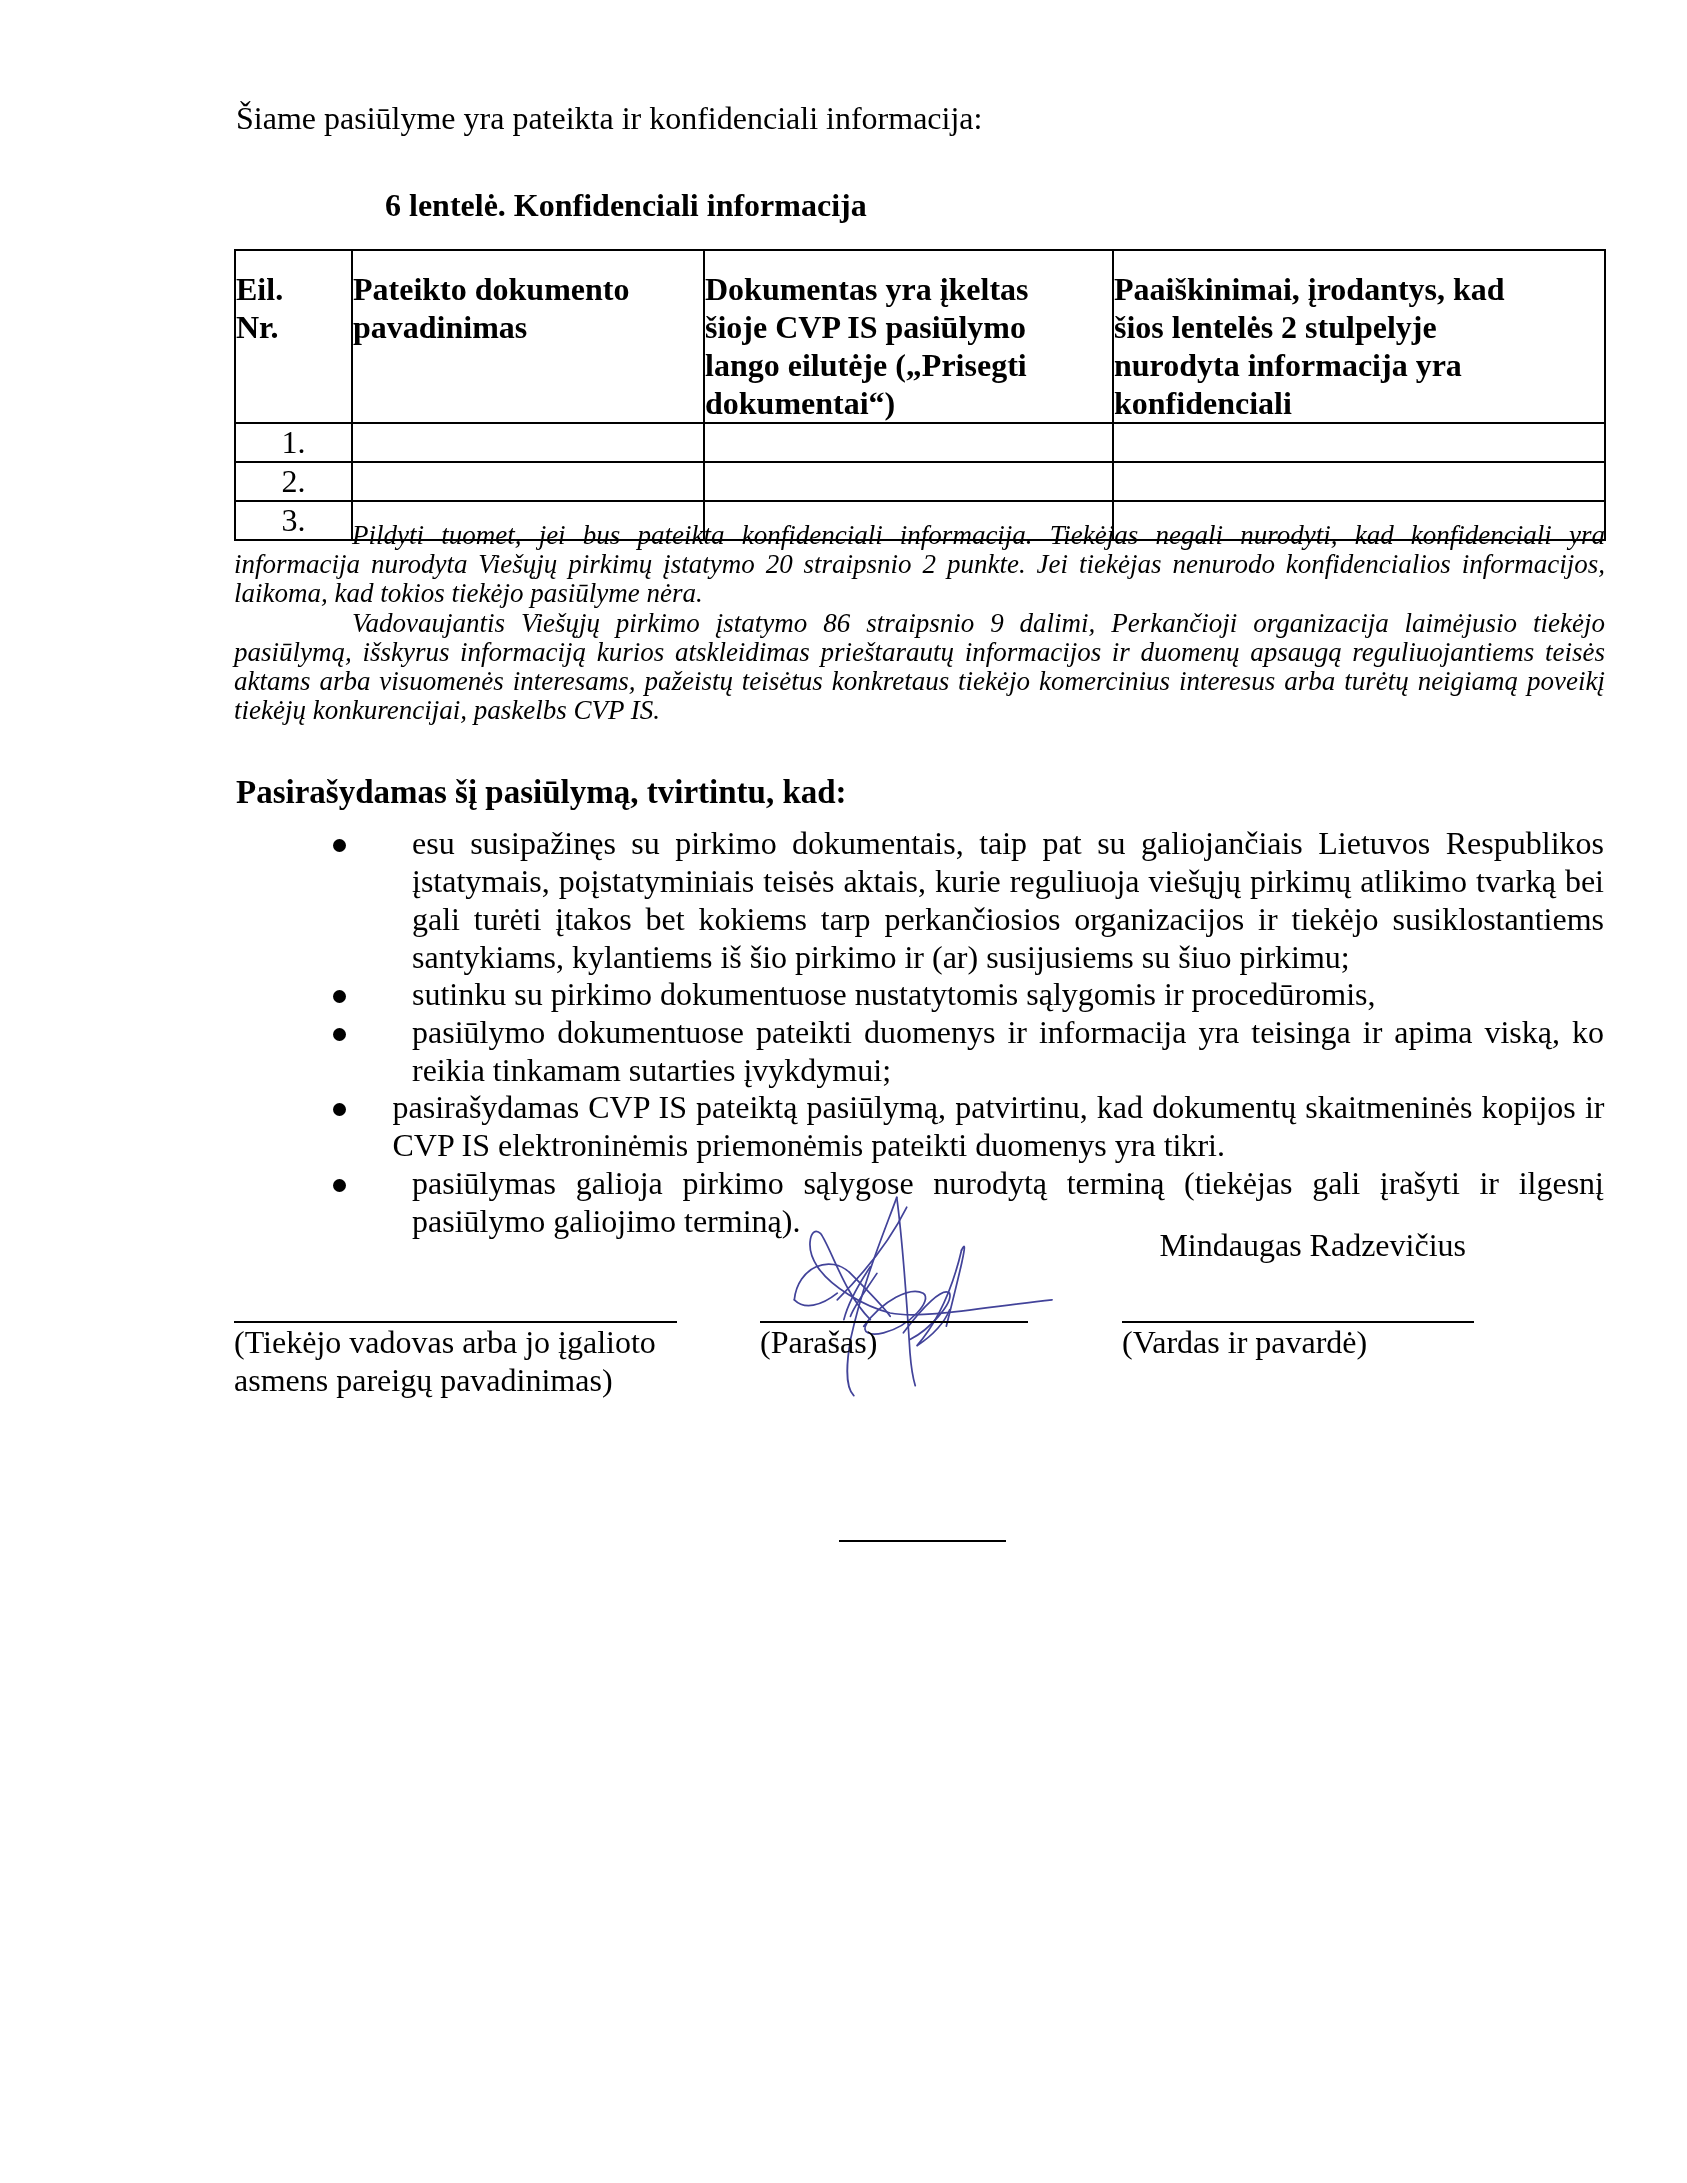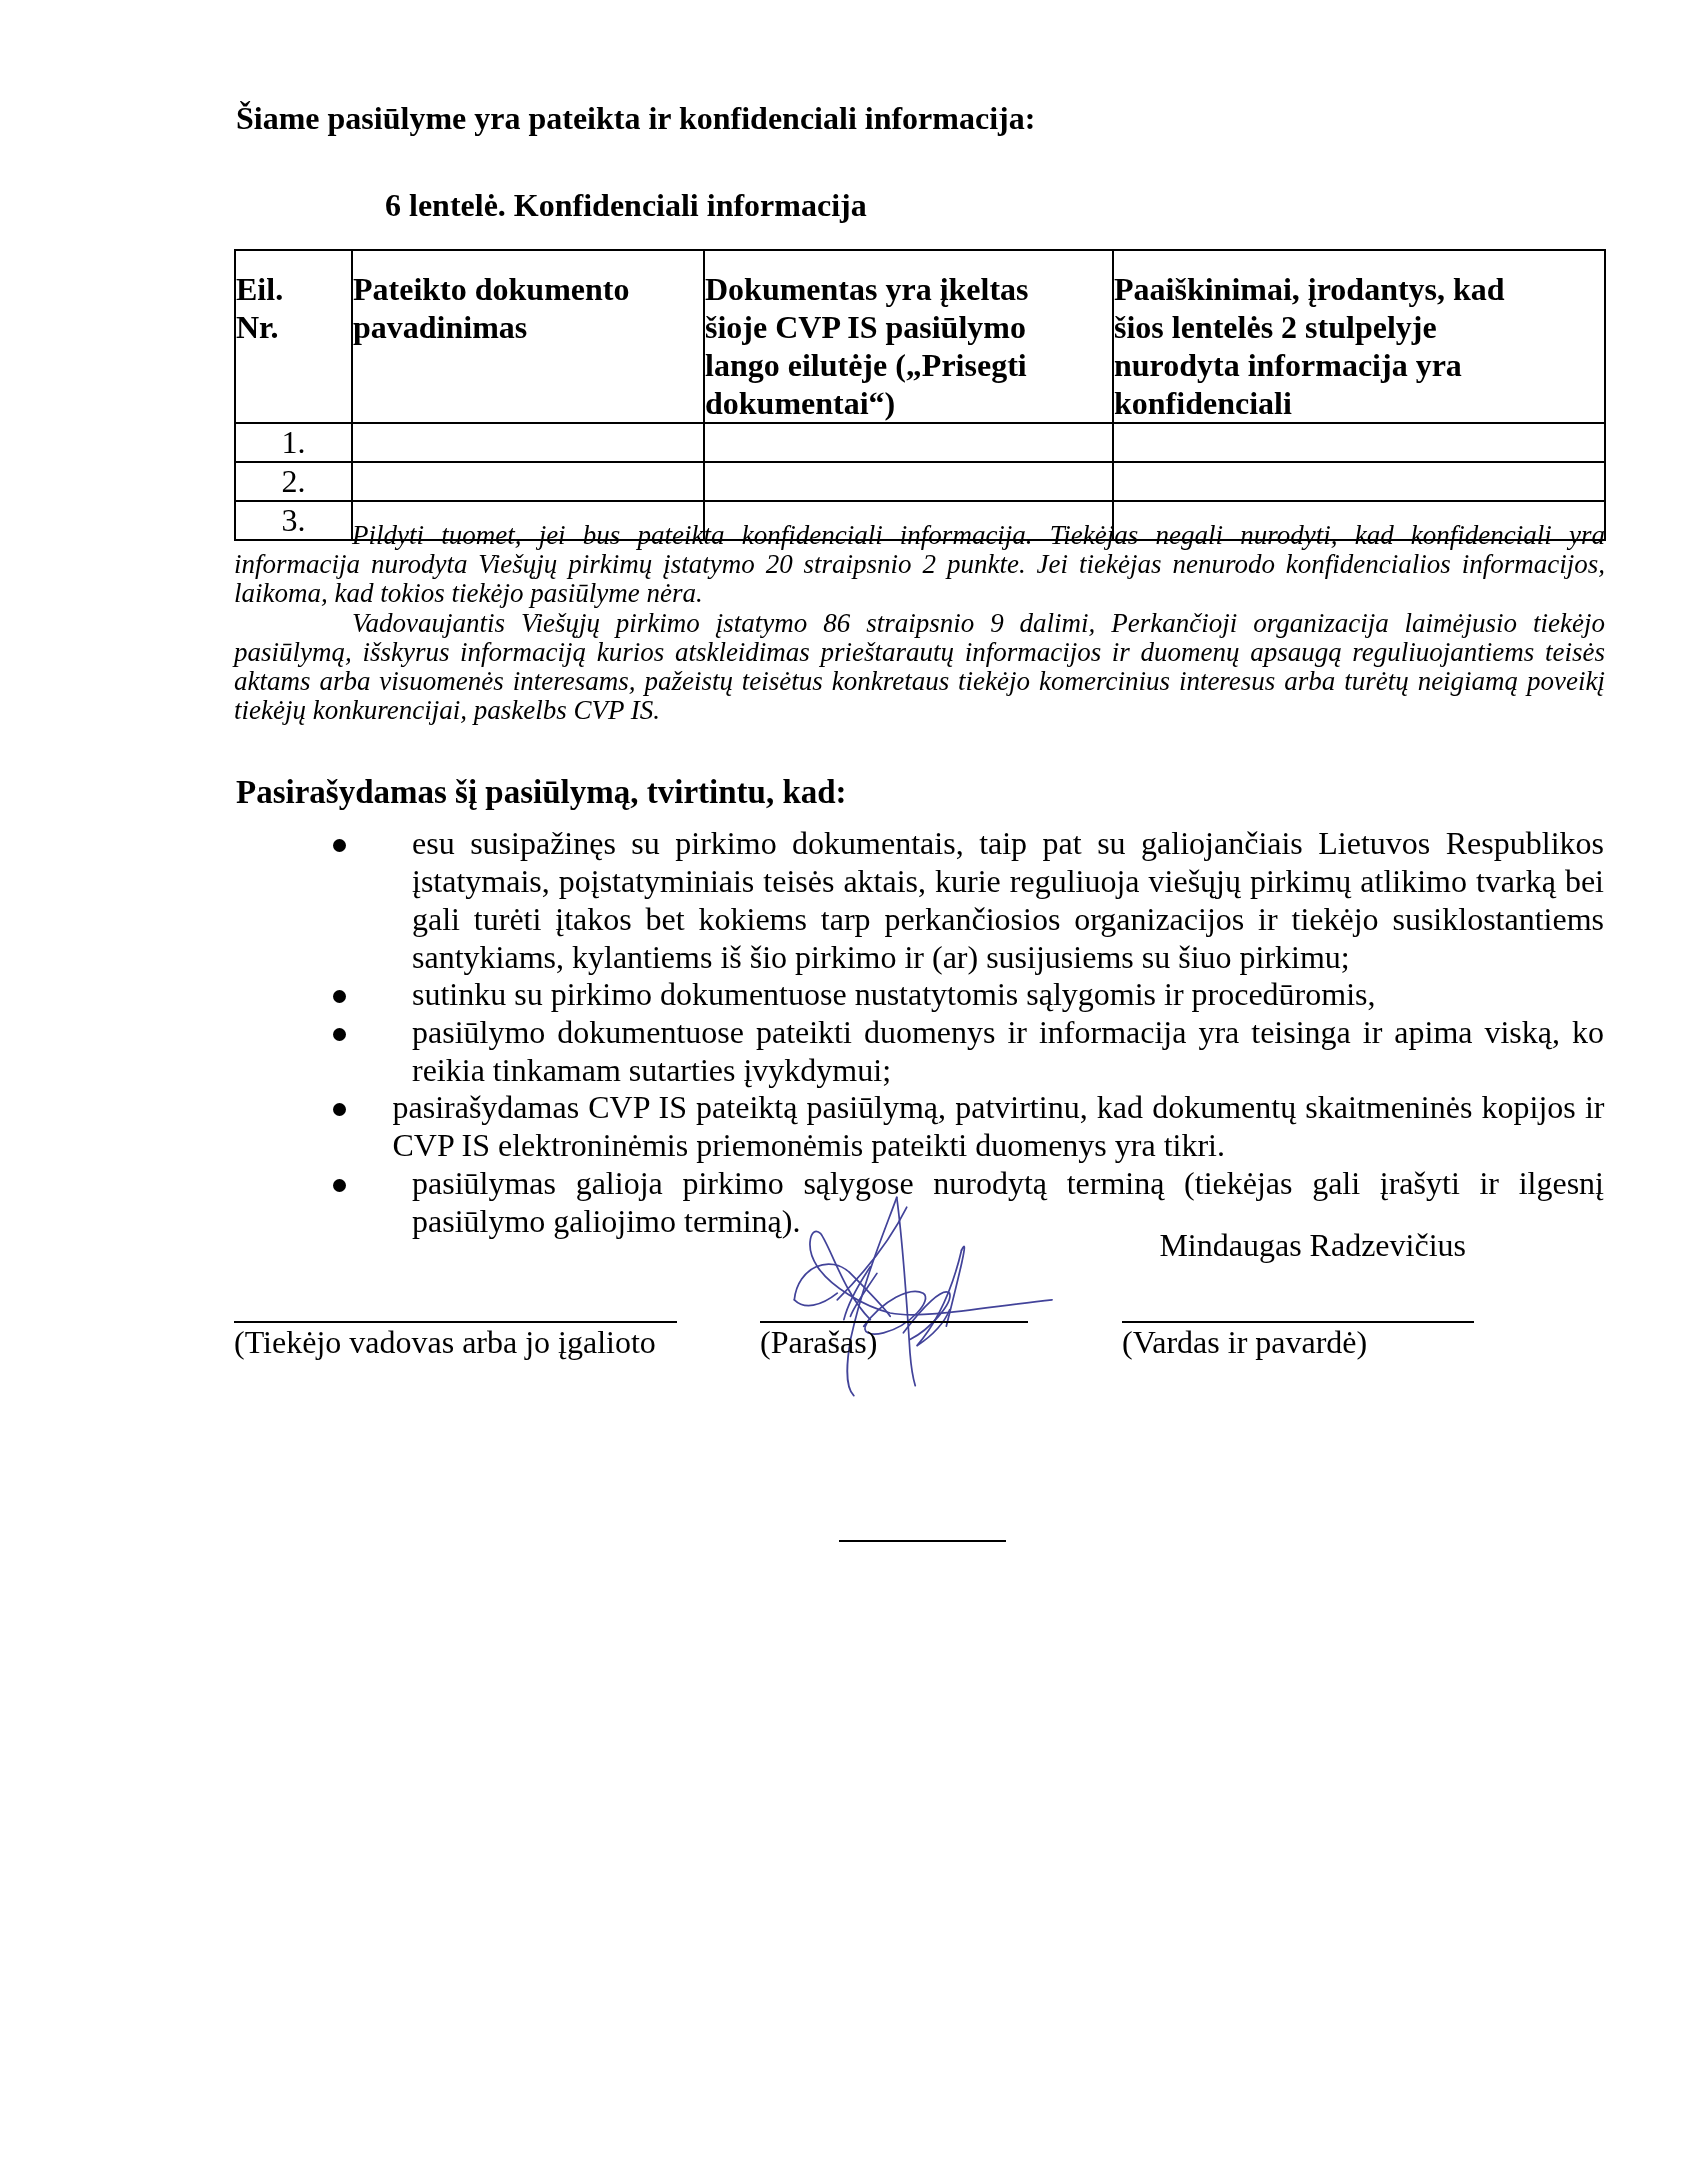--- a/index.html
+++ b/index.html
@@ -1,18 +1,18 @@
 <!DOCTYPE html>
 <html style="font-size:10.6px"><head>
 <meta charset="utf-8">
 <style>
   html, body { margin: 0; padding: 0; background: #ffffff; }
   body { width: 1688px; height: 2183px; position: relative; overflow: hidden;
          font-family: "Liberation Serif", "DejaVu Serif", serif; color: #000; }
-  .abs { position: absolute; font-weight: bold; }
+  .abs { position: absolute; }
   .body-text { font-size: 32px; line-height: 38px; white-space: nowrap; }
   .intro { left: 236px; top: 99px; }
   .caption { left: 361px; top: 187px; font-weight: bold; font-size: 32px; white-space: nowrap; margin-left: 24px; }
 
   table.conf { position: absolute; left: 234px; top: 249px; width: 1370px;
                border-collapse: collapse; table-layout: fixed; }
   table.conf td, table.conf th { border: 2px solid #000; padding: 0; vertical-align: top; }
   table.conf th { font-weight: bold; font-size: 32px; line-height: 38px; text-align: left;
                   height: 150px; padding-top: 19px; }
   table.conf td { height: 37px; font-size: 32px; line-height: 37px; text-align: center; }
@@ -150,18 +150,19 @@
     <path d="M258 85 C 270 60, 255 120, 235 200"></path>
   </g>
 </svg>
 
 <div class="sig-line" style="left:234px; top:1321px; width:443px;"></div>
 <div class="sig-line" style="left:760px; top:1321px; width:268px;"></div>
 <div class="sig-line" style="left:1122px; top:1321px; width:352px;"></div>
 
 <div class="sig-label" style="left:234px; top:1323px; width:443px;">
   <div>(Tiekėjo vadovas arba jo įgalioto</div>
+  <div>asmens pareigų pavadinimas)</div>
 </div>
 <div class="sig-label" style="left:760px; top:1323px; width:268px;">(Parašas)</div>
 <div class="sig-label" style="left:1122px; top:1323px; width:352px;">(Vardas ir pavardė)</div>
 
 <div class="end-line"></div>
 
 
 </body></html>

